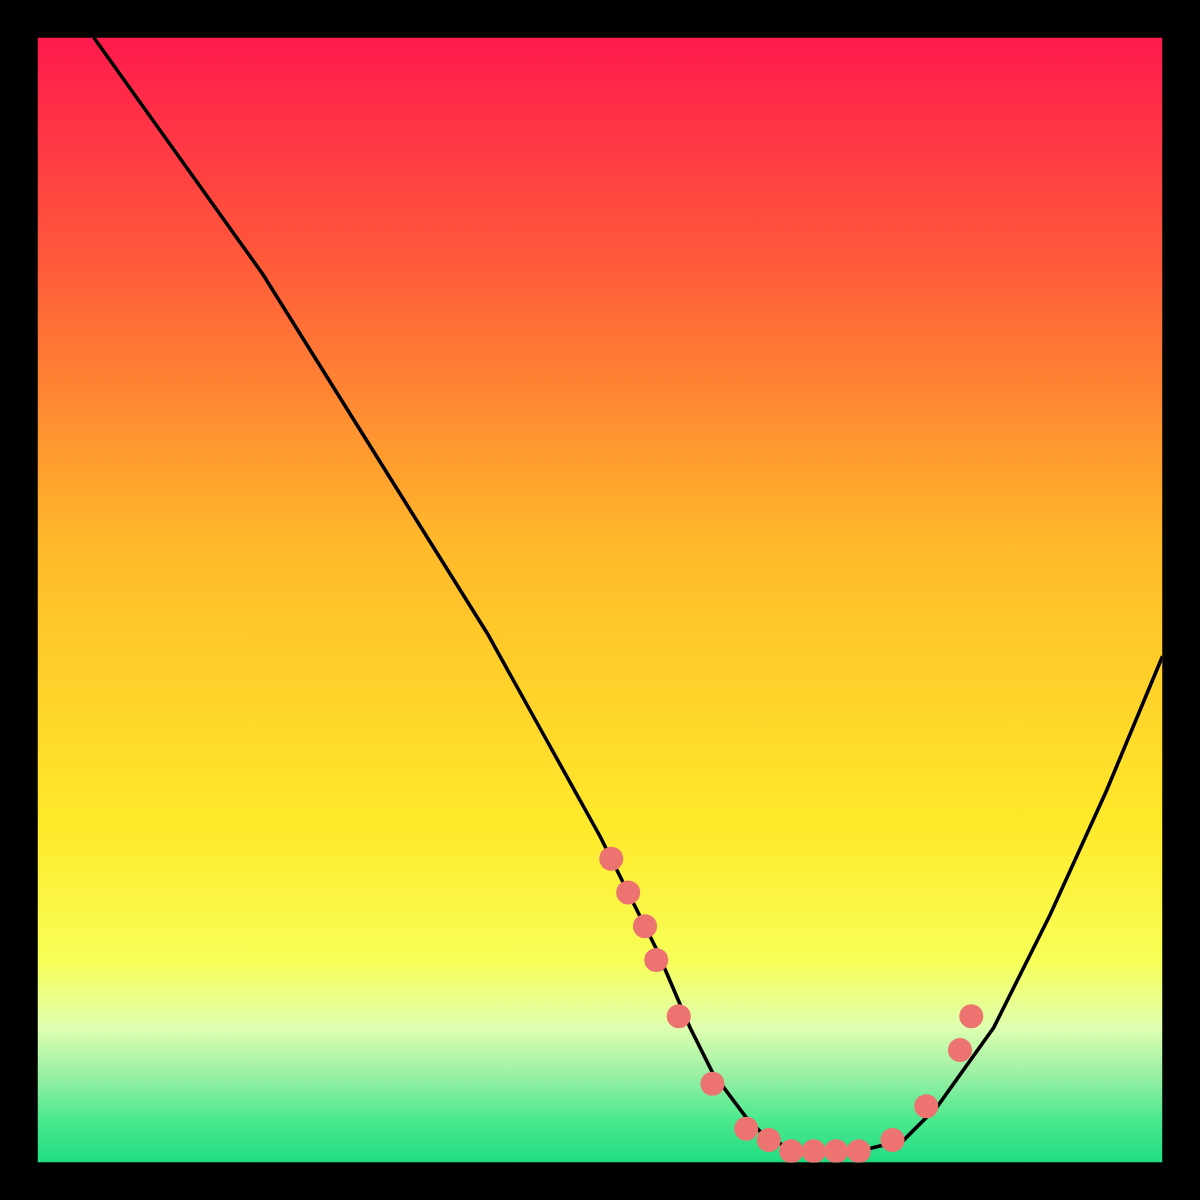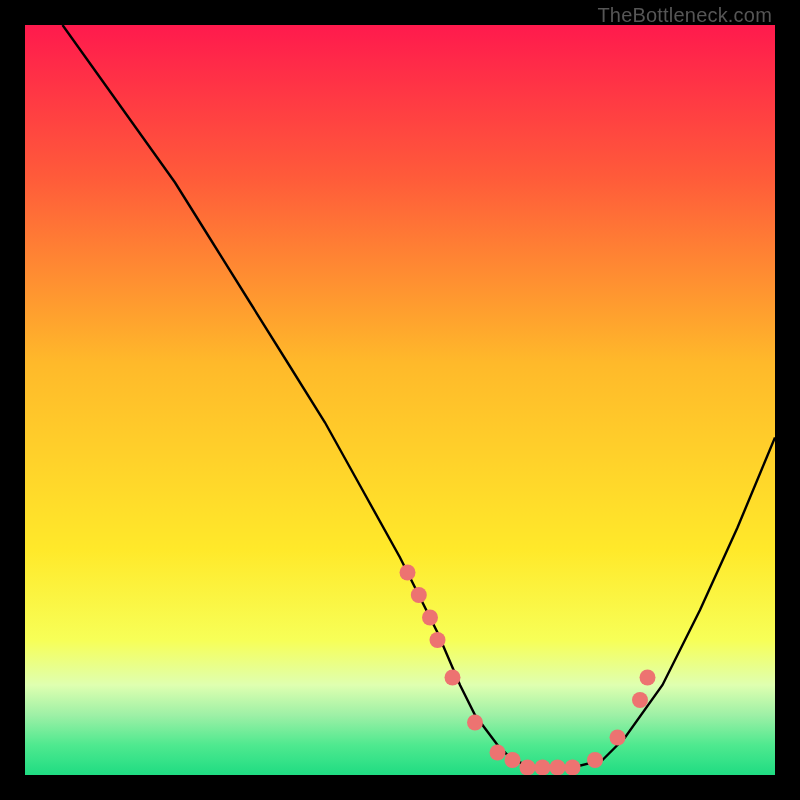--- a/index.html
+++ b/index.html
@@ -22,21 +22,20 @@
     font-size: 20px;
     color: #565656;
     letter-spacing: 0.2px;
   }
   svg { display: block; }
 </style>
 </head>
 <body>
 
 <div class="frame">
-  <div class="watermark">TheBottleneck.com</div>
   <div class="plot">
     <svg id="chart-svg" width="750" height="750" viewBox="0 0 750 750">
       <defs>
         <linearGradient id="bg-grad" x1="0" y1="0" x2="0" y2="1">
             <stop offset="0%" stop-color="#ff1a4d"></stop>
             <stop offset="20%" stop-color="#ff5a3a"></stop>
             <stop offset="45%" stop-color="#ffb92a"></stop>
             <stop offset="70%" stop-color="#ffe92a"></stop>
             <stop offset="82%" stop-color="#f7ff57"></stop>
             <stop offset="88%" stop-color="#dfffb0"></stop>

